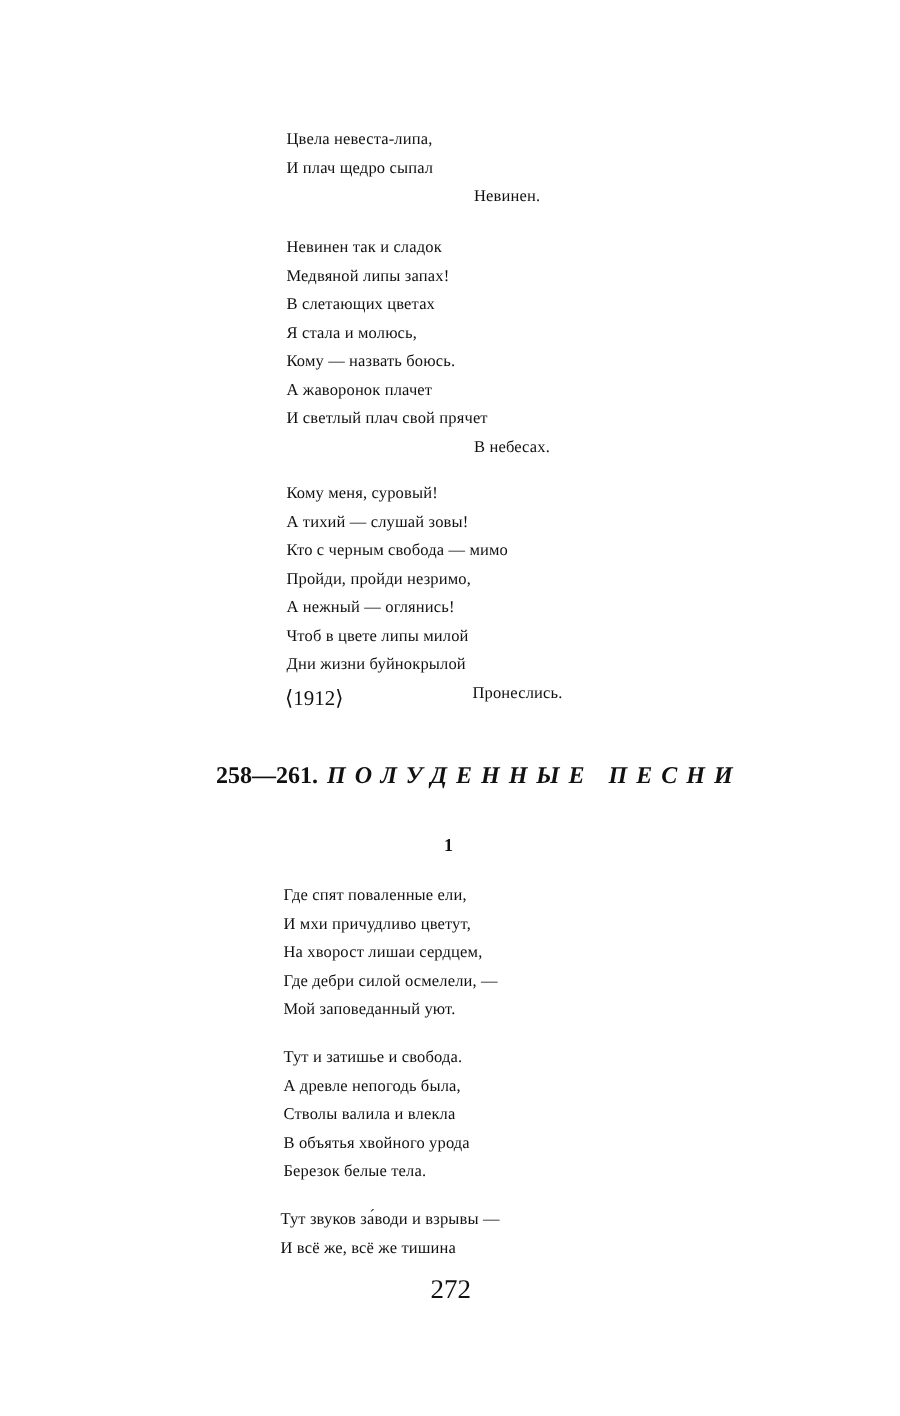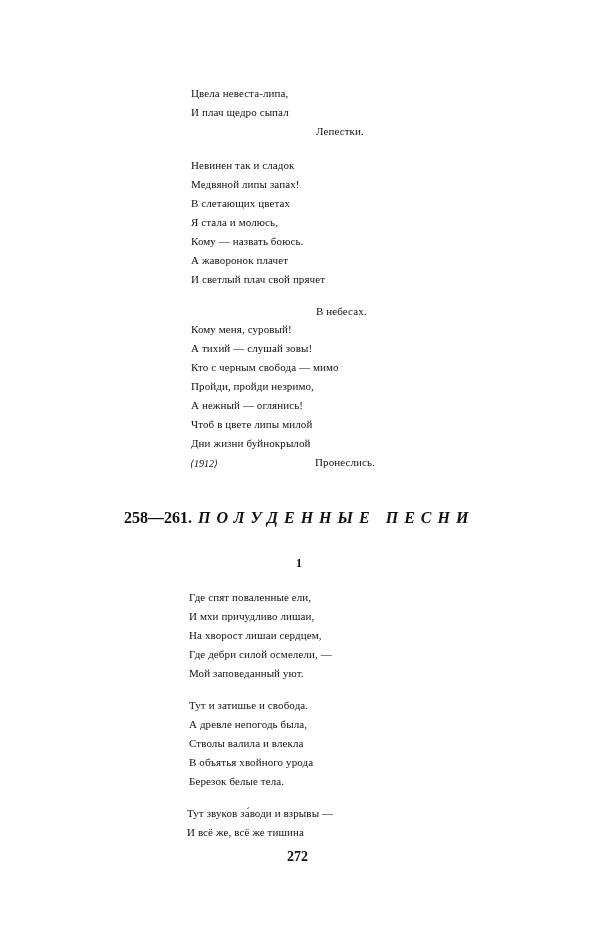--- a/index.html
+++ b/index.html
@@ -1,60 +1,60 @@
 <!DOCTYPE html>
 <html><head>
 <meta charset="utf-8">
 <style>
   html, body { margin: 0; padding: 0; background: #ffffff; }
   body { width: 600px; height: 944px; position: relative; overflow: hidden;
          font-family: "Liberation Serif", "DejaVu Serif", serif; color: #111; }
   .line { position: absolute; font-size: 11px; line-height: 19px; white-space: nowrap; letter-spacing: 0.1px; }
-  .heading { position: absolute; left: 124px; top: 509px; font-size: 16px; font-weight: bold; white-space: nowrap; text-align: right; }
+  .heading { position: absolute; left: 144px; top: 509px; font-size: 16px; font-weight: bold; white-space: nowrap; text-align: right; }
   .heading .num { font-weight: bold; }
   .heading .title { font-style: italic; letter-spacing: 6px; margin-left: 6px; }
   .poem-num { position: absolute; left: 296px; top: 556px; font-size: 12px; font-weight: bold; }
-  .date { position: absolute; left: 190px; top: 458px; font-size: 10px; font-style: italic; }
-  .page-number { position: absolute; left: 287px; top: 849px; font-size: 14px; font-weight: bold; }
+  .date { position: absolute; left: 190px; top: 458px; font-size: 14px; }
+  .page-number { position: absolute; left: 287px; top: 849px; font-size: 18px; font-weight: normal; }
 </style>
 </head>
 <body>
 
 <div class="line" style="left:191px;top:84px">Цвела невеста-липа,</div>
 <div class="line" style="left:191px;top:103px">И плач щедро сыпал</div>
-<div class="line" style="left:316px;top:122px">Лепестки.</div>
+<div class="line" style="left:316px;top:122px">Невинен.</div>
 
 <div class="line" style="left:191px;top:156px">Невинен так и сладок</div>
 <div class="line" style="left:191px;top:175px">Медвяной липы запах!</div>
 <div class="line" style="left:191px;top:194px">В слетающих цветах</div>
 <div class="line" style="left:191px;top:213px">Я стала и молюсь,</div>
 <div class="line" style="left:191px;top:232px">Кому — назвать боюсь.</div>
 <div class="line" style="left:191px;top:251px">А жаворонок плачет</div>
 <div class="line" style="left:191px;top:270px">И светлый плач свой прячет</div>
-<div class="line" style="left:316px;top:302px">В небесах.</div>
+<div class="line" style="left:316px;top:289px">В небесах.</div>
 
 <div class="line" style="left:191px;top:320px">Кому меня, суровый!</div>
 <div class="line" style="left:191px;top:339px">А тихий — слушай зовы!</div>
 <div class="line" style="left:191px;top:358px">Кто с черным свобода — мимо</div>
 <div class="line" style="left:191px;top:377px">Пройди, пройди незримо,</div>
 <div class="line" style="left:191px;top:396px">А нежный — оглянись!</div>
 <div class="line" style="left:191px;top:415px">Чтоб в цвете липы милой</div>
 <div class="line" style="left:191px;top:434px">Дни жизни буйнокрылой</div>
 <div class="line" style="left:315px;top:453px">Пронеслись.</div>
 
 <div class="date">⟨1912⟩</div>
 
 <div class="heading">
   <span class="num">258—261.</span><span class="title">ПОЛУДЕННЫЕ ПЕСНИ</span>
 </div>
 
 <div class="poem-num">1</div>
 
 <div class="line" style="left:189px;top:588px">Где спят поваленные ели,</div>
-<div class="line" style="left:189px;top:607px">И мхи причудливо лишаи,</div>
+<div class="line" style="left:189px;top:607px">И мхи причудливо цветут,</div>
 <div class="line" style="left:189px;top:626px">На хворост лишаи сердцем,</div>
 <div class="line" style="left:189px;top:645px">Где дебри силой осмелели, —</div>
 <div class="line" style="left:189px;top:664px">Мой заповеданный уют.</div>
 
 <div class="line" style="left:189px;top:696px">Тут и затишье и свобода.</div>
 <div class="line" style="left:189px;top:715px">А древле непогодь была,</div>
 <div class="line" style="left:189px;top:734px">Стволы валила и влекла</div>
 <div class="line" style="left:189px;top:753px">В объятья хвойного урода</div>
 <div class="line" style="left:189px;top:772px">Березок белые тела.</div>
 

